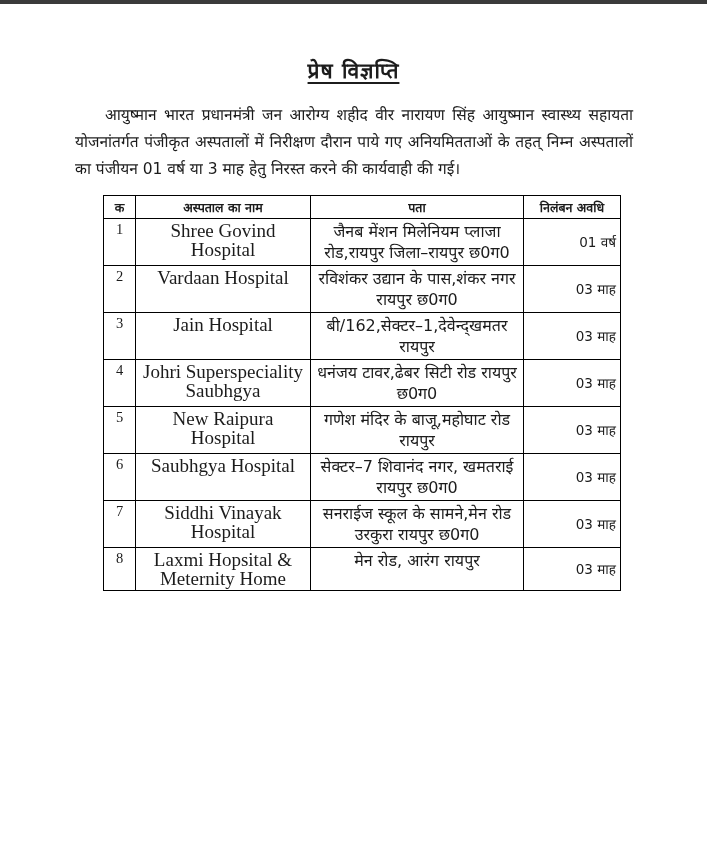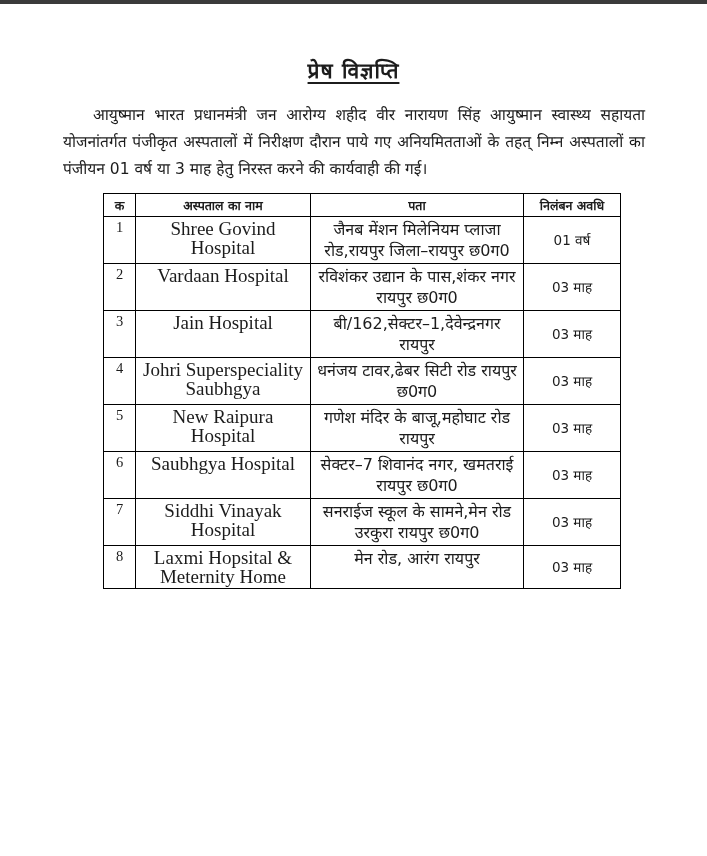--- a/index.html
+++ b/index.html
@@ -29,21 +29,21 @@
     font-family: "DejaVu Sans", "Liberation Sans", sans-serif;
     letter-spacing: 1px;
   }
   .body-text {
     margin: 18px 62px 0 63px;
     font-size: 15.5px;
     line-height: 27px;
     text-align: justify;
     font-family: "DejaVu Sans", "Liberation Sans", sans-serif;
   }
-  .body-text p { margin: 0; text-indent: 30px; }
+  .body-text p { margin: 12px; text-indent: 30px; }
   table.hospital-table {
     border-collapse: collapse;
     margin: 10px 0 0 103px;
     width: 517px;
     table-layout: fixed;
   }
   table.hospital-table th,
   table.hospital-table td {
     border: 1px solid #000;
     padding: 2px 4px;
@@ -74,21 +74,21 @@
     font-size: 16px;
     text-align: center;
     vertical-align: top;
     line-height: 21px;
     padding-top: 3px;
     padding-bottom: 8px;
   }
   td.col-duration {
     font-family: "DejaVu Sans", "Liberation Sans", sans-serif;
     font-size: 13.5px;
-    text-align: center;
+    text-align: right;
     vertical-align: middle;
   }
 </style>
 </head>
 <body>
 
 <div class="page">
   <div class="top-bar" style="background: rgb(58, 58, 58);"></div>
 
   <h1 class="doc-title">प्रेष विज्ञप्ति</h1>
@@ -123,21 +123,21 @@
     <tr>
       <td class="col-sno">2</td>
       <td class="col-name">Vardaan Hospital</td>
       <td class="col-address">रविशंकर उद्यान के पास,शंकर नगर रायपुर छ0ग0</td>
       <td class="col-duration">03 माह</td>
     </tr>
 
     <tr>
       <td class="col-sno">3</td>
       <td class="col-name">Jain Hospital</td>
-      <td class="col-address">बी/162,सेक्टर–1,देवेन्द्रनगर रायपुर</td>
+      <td class="col-address">बी/162,सेक्टर–1,देवेन्द्खमतर रायपुर</td>
       <td class="col-duration">03 माह</td>
     </tr>
 
     <tr>
       <td class="col-sno">4</td>
       <td class="col-name">Johri Superspeciality Saubhgya</td>
       <td class="col-address">धनंजय टावर,ढेबर सिटी रोड रायपुर छ0ग0</td>
       <td class="col-duration">03 माह</td>
     </tr>
 

